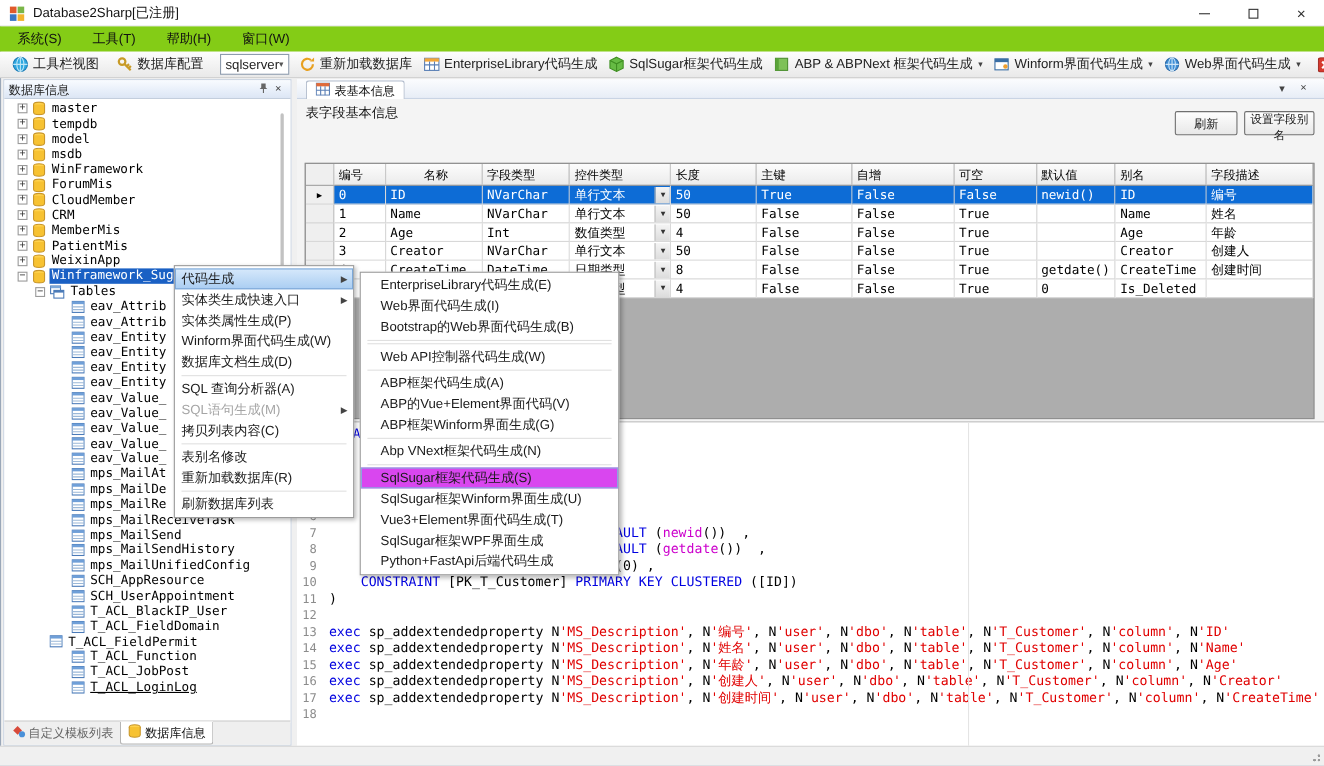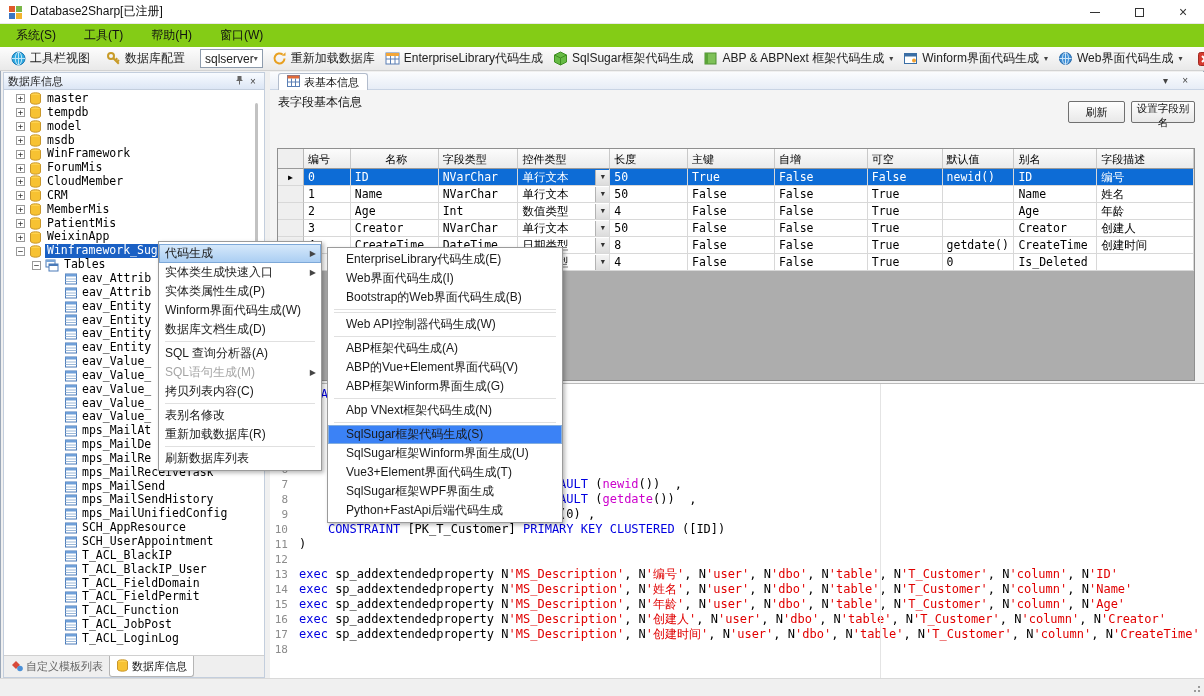--- a/index.html
+++ b/index.html
@@ -83,21 +83,21 @@
     radial-gradient(circle at 6px 2px,#9a9a9a 1px,transparent 1.4px)}
   
   .popup{position:absolute;background:#fff;border:1px solid #9b9b9b;box-shadow:2px 2px 4px rgba(0,0,0,.28);z-index:50;padding:2px 0;font-size:12px;color:#1a1a1a}
   #ctxmenu{left:158px;top:241px;width:164px}
   #submenu{left:327px;top:247px;width:236px}
   .mi{height:19px;line-height:19px;padding-left:6px;position:relative;white-space:nowrap;overflow:hidden}
   #submenu .mi{padding-left:18px;height:19px}
   .mi .marr{position:absolute;right:5px;top:0;font-size:8px;color:#444}
   .mi.dis{color:#a5a5a5}
   .mi.hl{background:linear-gradient(#d7e9fb,#a9cdf2);outline:1px solid #7da8d8;outline-offset:-1px}
-  #submenu .mi.hl{background:#3b82f6;outline:1px solid #84aede}
+  #submenu .mi.hl{background:#d946ef;outline:1px solid #84aede}
   .msep{height:1px;background:#e0e0e0;margin:2px 6px}
 </style>
 </head>
 <body>
 
 <div id="win">
 
   <div id="titlebar">
     <span id="app-icon">
       <svg width="16" height="16">
@@ -584,45 +584,34 @@
         </div>
         <div class="trow" style="padding-left: 46px;">
           <span style="width: 11px; flex: 0 0 auto;"></span>
           <span class="tico">
             <svg width="12" height="12">
               <rect x="0.5" y="1" width="11" height="10" fill="#fff" stroke="#4a7ab8"></rect>
               <rect x="0.5" y="1" width="11" height="2.5" fill="#6f9fd8"></rect>
               <path d="M0.5 6h11M0.5 8.5h11" stroke="#9bb8d8"></path>
             </svg>
           </span>
-          <span class="tlabel">T_ACL_BlackIP</span>
-        </div>
-        <div class="trow" style="padding-left: 46px;">
-          <span style="width: 11px; flex: 0 0 auto;"></span>
-          <span class="tico">
-            <svg width="12" height="12">
-              <rect x="0.5" y="1" width="11" height="10" fill="#fff" stroke="#4a7ab8"></rect>
-              <rect x="0.5" y="1" width="11" height="2.5" fill="#6f9fd8"></rect>
-              <path d="M0.5 6h11M0.5 8.5h11" stroke="#9bb8d8"></path>
-            </svg>
-          </span>
           <span class="tlabel">T_ACL_BlackIP_User</span>
         </div>
         <div class="trow" style="padding-left: 46px;">
           <span style="width: 11px; flex: 0 0 auto;"></span>
           <span class="tico">
             <svg width="12" height="12">
               <rect x="0.5" y="1" width="11" height="10" fill="#fff" stroke="#4a7ab8"></rect>
               <rect x="0.5" y="1" width="11" height="2.5" fill="#6f9fd8"></rect>
               <path d="M0.5 6h11M0.5 8.5h11" stroke="#9bb8d8"></path>
             </svg>
           </span>
           <span class="tlabel">T_ACL_FieldDomain</span>
         </div>
-        <div class="trow" style="padding-left: 46px;">
+        <div class="trow" style="padding-left: 26px;">
           <span style="width: 11px; flex: 0 0 auto;"></span>
           <span class="tico">
             <svg width="12" height="12">
               <rect x="0.5" y="1" width="11" height="10" fill="#fff" stroke="#4a7ab8"></rect>
               <rect x="0.5" y="1" width="11" height="2.5" fill="#6f9fd8"></rect>
               <path d="M0.5 6h11M0.5 8.5h11" stroke="#9bb8d8"></path>
             </svg>
           </span>
           <span class="tlabel">T_ACL_FieldPermit</span>
         </div>
@@ -641,21 +630,21 @@
           <span style="width: 11px; flex: 0 0 auto;"></span>
           <span class="tico">
             <svg width="12" height="12">
               <rect x="0.5" y="1" width="11" height="10" fill="#fff" stroke="#4a7ab8"></rect>
               <rect x="0.5" y="1" width="11" height="2.5" fill="#6f9fd8"></rect>
               <path d="M0.5 6h11M0.5 8.5h11" stroke="#9bb8d8"></path>
             </svg>
           </span>
           <span class="tlabel">T_ACL_JobPost</span>
         </div>
-        <div class="trow" style="padding-left: 46px;">
+        <div class="trow" style="padding-left: 46px; text-decoration: underline;">
           <span style="width: 11px; flex: 0 0 auto;"></span>
           <span class="tico">
             <svg width="12" height="12">
               <rect x="0.5" y="1" width="11" height="10" fill="#fff" stroke="#4a7ab8"></rect>
               <rect x="0.5" y="1" width="11" height="2.5" fill="#6f9fd8"></rect>
               <path d="M0.5 6h11M0.5 8.5h11" stroke="#9bb8d8"></path>
             </svg>
           </span>
           <span class="tlabel">T_ACL_LoginLog</span>
         </div>

